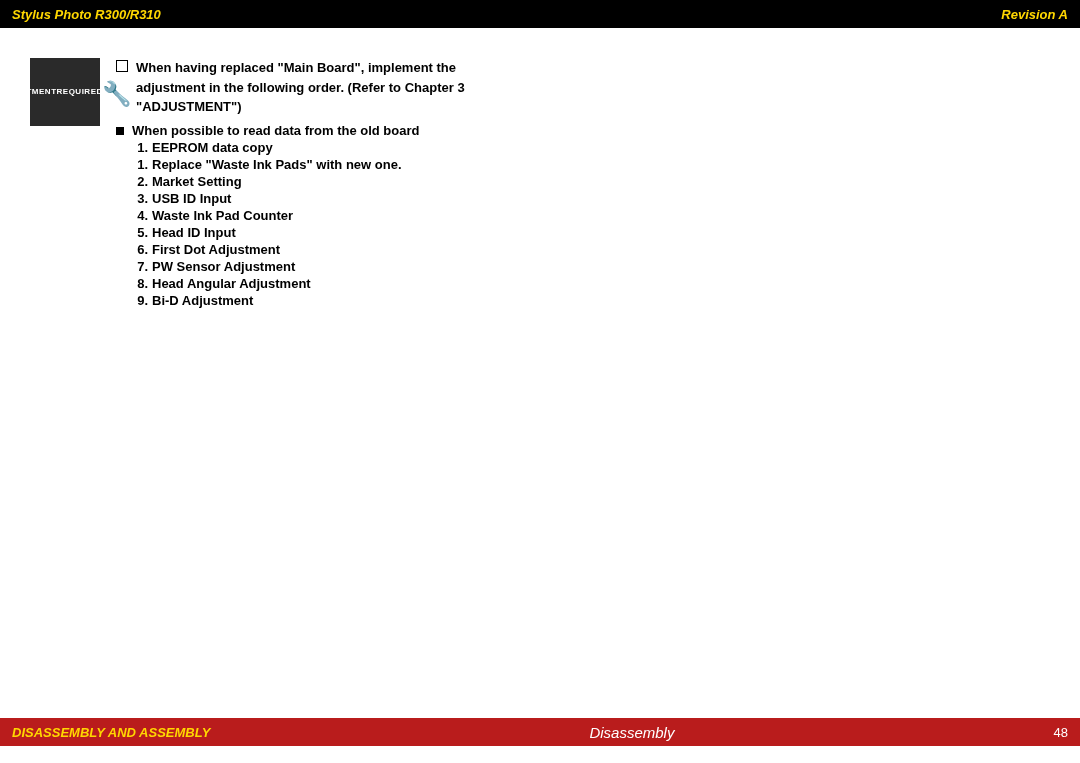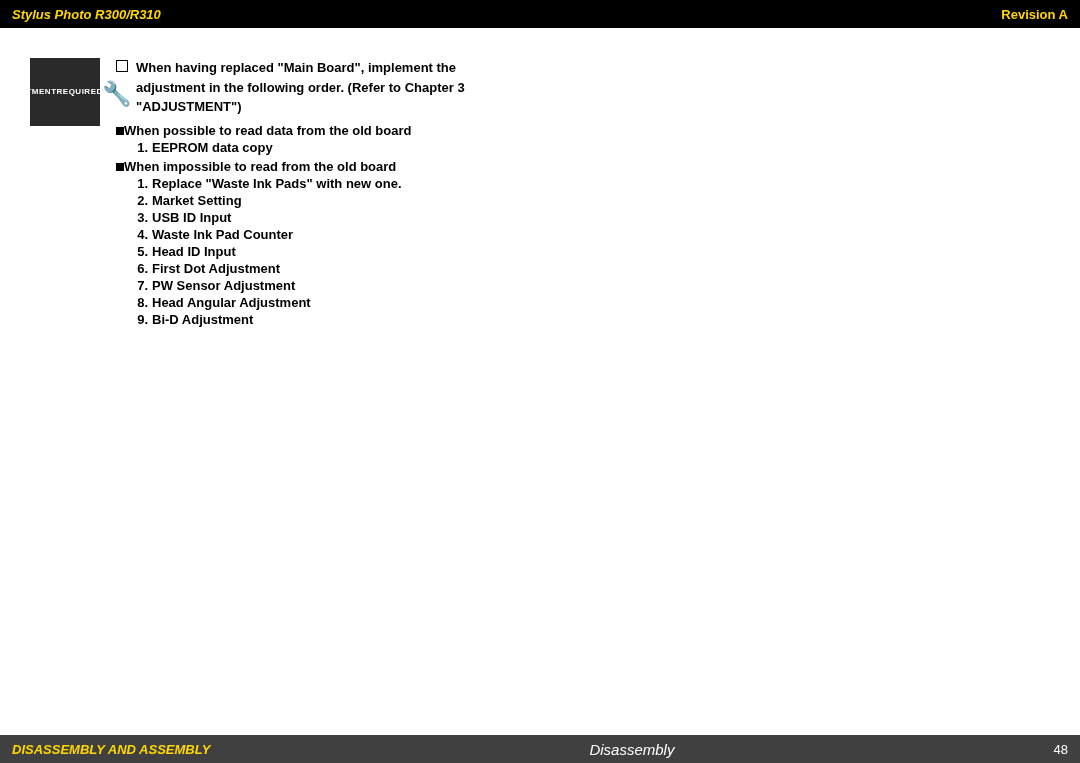--- a/index.html
+++ b/index.html
@@ -31,34 +31,35 @@
 
     .header-title {
       color: #FFD700;
       font-style: italic;
       font-weight: bold;
       font-size: 13px;
     }
 
     .header-revision {
       color: #FFD700;
+      font-style: italic;
       font-weight: bold;
       font-size: 13px;
     }
 
     
     .footer-bar {
-      background: #404040;
+      background: #b91c1c;
       height: 28px;
       display: flex;
       align-items: center;
       justify-content: space-between;
       padding: 0 12px;
       position: absolute;
-      bottom: 0;
+      bottom: 17px;
       left: 0;
       right: 0;
     }
 
     .footer-left {
       color: #FFD700;
       font-style: italic;
       font-weight: bold;
       font-size: 13px;
     }
@@ -141,20 +142,21 @@
 
     .intro-text {
       font-weight: bold;
       font-size: 13px;
       line-height: 1.5;
     }
 
     .bullet-item {
       display: flex;
       align-items: flex-start;
+      gap: 8px;
       margin-bottom: 2px;
       font-weight: bold;
       font-size: 13px;
     }
 
     .bullet-square {
       width: 8px;
       height: 8px;
       background: #000;
       display: inline-block;
@@ -215,24 +217,20 @@
       <div class="bullet-item" style="margin-top:6px; margin-bottom:2px;">
         <span class="bullet-square"></span>
         <span>When possible to read data from the old board</span>
       </div>
 
       <div class="numbered-item">
         <span class="num">1.</span>
         <span>EEPROM data copy</span>
       </div>
 
-      <div class="bullet-item" style="margin-top:4px; margin-bottom:2px;">
-        <span class="bullet-square"></span>
-        <span>When impossible to read from the old board</span>
-      </div>
 
       <div id="numbered-items-container">
       <div class="numbered-item">
             <span class="num">1.</span>
             <span>Replace "Waste Ink Pads" with new one.</span>
           </div>
           <div class="numbered-item">
             <span class="num">2.</span>
             <span>Market Setting</span>
           </div>

